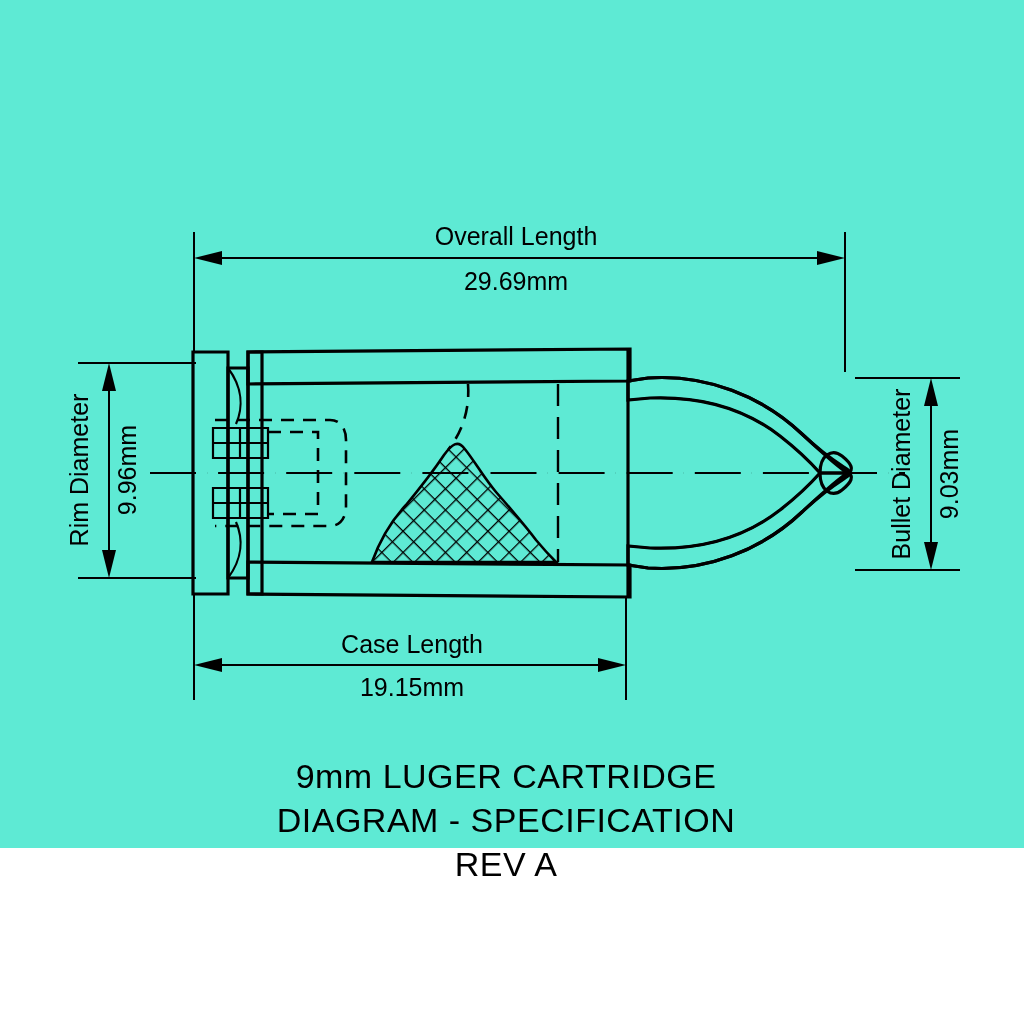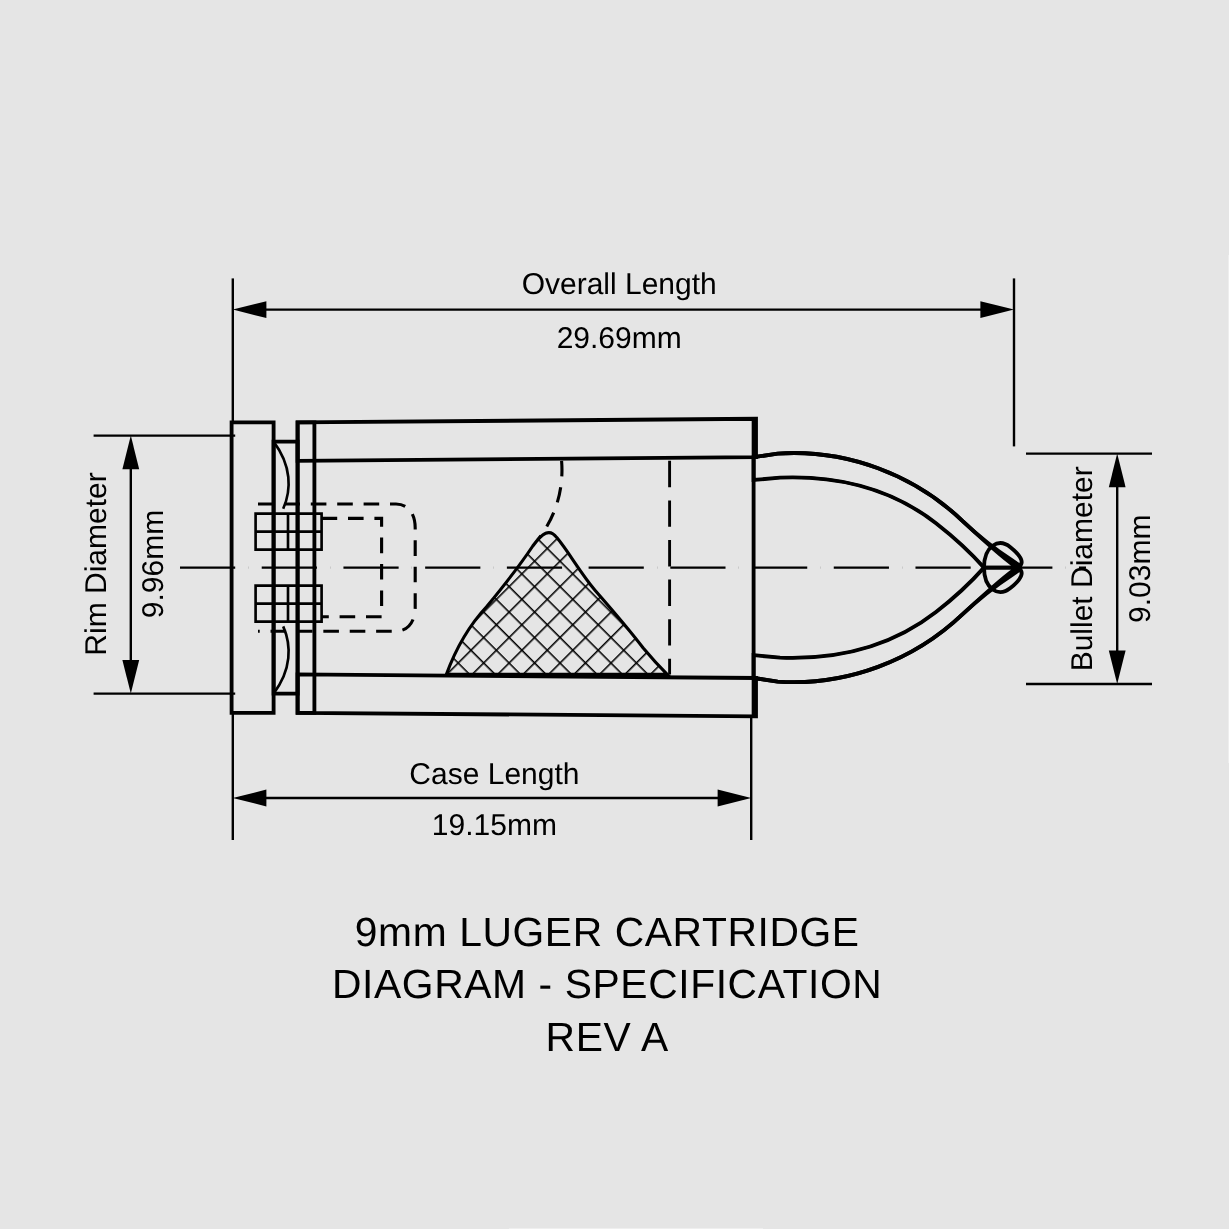--- a/index.html
+++ b/index.html
@@ -10,22 +10,22 @@
   }
   body {
     width: 1024px;
     height: 1024px;
     overflow: hidden;
     font-family: "Liberation Sans", sans-serif;
   }
   #sheet {
     position: relative;
     width: 1024px;
-    height: 1024px;
-    background: #e5e5e5;
+    height: 848px;
+    background: #5eead4;
   }
   svg#drawing {
     display: block;
     width: 1024px;
     height: 1024px;
   }
   .dim-text {
     font-family: "Liberation Sans", sans-serif;
     font-size: 25px;
     fill: #000000;

